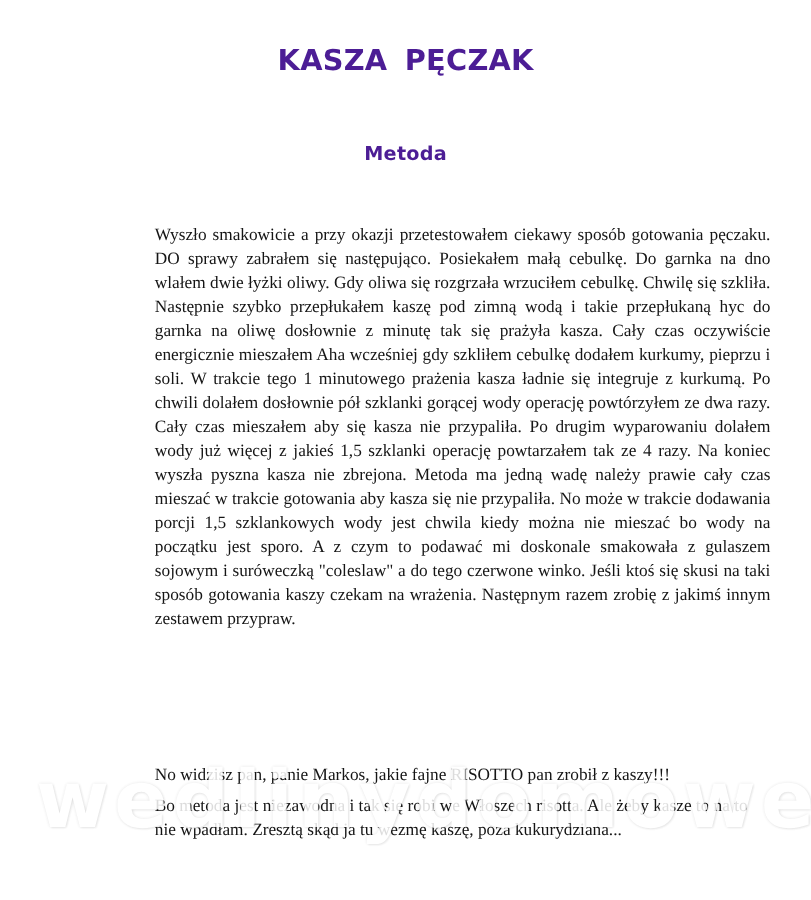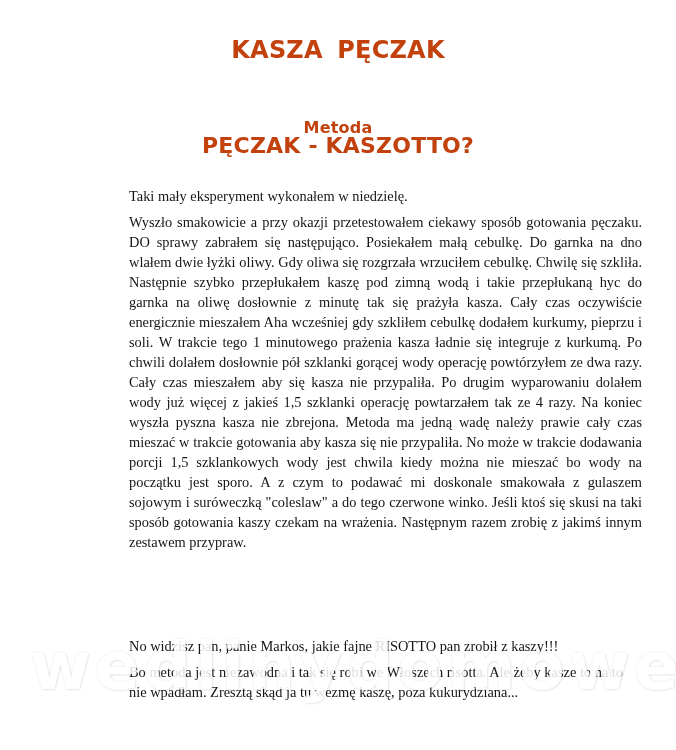--- a/index.html
+++ b/index.html
@@ -1,20 +1,20 @@
 <!DOCTYPE html>
 <html><head>
   <meta charset="utf-8">
   <style>
     html, body { margin: 0; padding: 0; background: #ffffff; }
     body { width: 676px; height: 750px; position: relative; overflow: hidden; color: #111; }
     .page { position: absolute; left: 0; top: 0; width: 676px; height: 750px; }
     .h-title {
       position: absolute; left: 0; width: 676px; text-align: center;
-      font-family: "DejaVu Sans", sans-serif; font-weight: bold; color: #c2410c;
+      font-family: "DejaVu Sans", sans-serif; font-weight: bold; color: #4c1d95;
       letter-spacing: 0.2px;
     }
     #title1 { top: 36px; font-size: 24px; word-spacing: 6px; }
     #author1 { top: 118px; font-size: 16px; }
     #title2 { top: 133px; font-size: 22px; }
     #author2 { top: 584px; font-size: 17px; }
     .body-text {
       position: absolute; left: 129px; width: 513px;
       font-family: "Liberation Serif", serif; font-size: 14.4px; line-height: 20px;
       color: #151515;
@@ -31,24 +31,22 @@
       text-shadow: 0 0 3px rgba(0,0,0,0.12), 1px 1px 2px rgba(0,0,0,0.08);
       opacity: 0.85; pointer-events: none; white-space: nowrap;
     }
   </style>
 </head>
 <body>
 
 <div class="page">
   <div id="title1" class="h-title">KASZA  PĘCZAK</div>
   <div id="author1" class="h-title">Metoda</div>
-  <div id="title2" class="h-title" style="top:133px">PĘCZAK - KASZOTTO?</div>
 
   <div id="section1" class="body-text">
-    <p>Taki mały eksperyment wykonałem w niedzielę.</p>
     <p class="justify">Wyszło smakowicie a przy okazji przetestowałem ciekawy sposób gotowania pęczaku. DO sprawy zabrałem się następująco. Posiekałem małą cebulkę. Do garnka na dno wlałem dwie łyżki oliwy. Gdy oliwa się rozgrzała wrzuciłem cebulkę. Chwilę się szkliła. Następnie szybko przepłukałem kaszę pod zimną wodą i takie przepłukaną hyc do garnka na oliwę dosłownie z minutę tak się prażyła kasza. Cały czas oczywiście energicznie mieszałem Aha wcześniej gdy szkliłem cebulkę dodałem kurkumy, pieprzu i soli. W trakcie tego 1 minutowego prażenia kasza ładnie się integruje z kurkumą. Po chwili dolałem dosłownie pół szklanki gorącej wody operację powtórzyłem ze dwa razy. Cały czas mieszałem aby się kasza nie przypaliła. Po drugim wyparowaniu dolałem wody już więcej z jakieś 1,5 szklanki operację powtarzałem tak ze 4 razy. Na koniec wyszła pyszna kasza nie zbrejona. Metoda ma jedną wadę należy prawie cały czas mieszać w trakcie gotowania aby kasza się nie przypaliła. No może w trakcie dodawania porcji 1,5 szklankowych wody jest chwila kiedy można nie mieszać bo wody na początku jest sporo. A z czym to podawać mi doskonale smakowała z gulaszem sojowym i suróweczką "coleslaw" a do tego czerwone winko. Jeśli ktoś się skusi na taki sposób gotowania kaszy czekam na wrażenia. Następnym razem zrobię z jakimś innym zestawem przypraw.</p>
   </div>
 
 
   <div id="section2" class="body-text">
     <p>No widzisz pan, panie Markos, jakie fajne RISOTTO pan zrobił z kaszy!!!</p>
     <p>Bo metoda jest niezawodna i tak się robi we Włoszech risotta. Ale żeby kasze to na to nie wpadłam. Zresztą skąd ja tu wezmę kaszę, poza kukurydziana...</p>
   </div>
 
   <div class="watermark">wedlinydomowe.pl</div>

